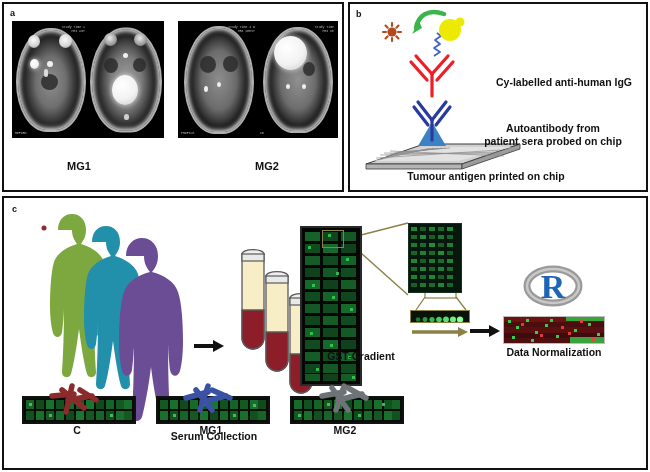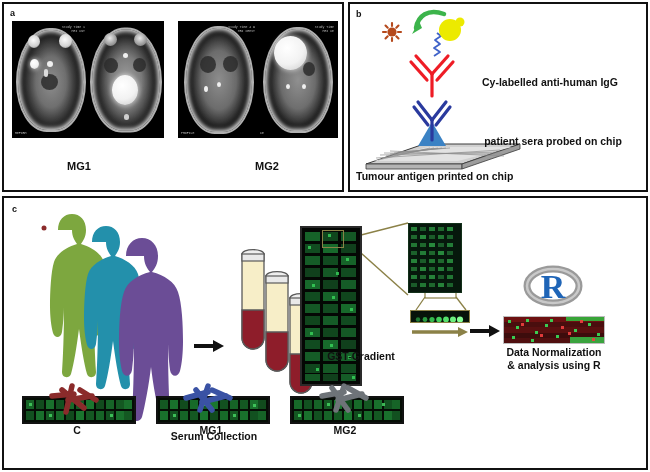--- a/index.html
+++ b/index.html
@@ -27,21 +27,21 @@
              border:2px solid #cfcfcf;box-sizing:border-box;opacity:.85;}
   .lesion{position:absolute;border-radius:50%;
           background:radial-gradient(circle at 40% 35%, #ffffff 0%, #f2f2f2 55%, #c9c9c9 100%);
           box-shadow:0 0 4px 1px rgba(255,255,255,.5);}
   .orbit{position:absolute;border-radius:50%;background:radial-gradient(circle at 45% 40%,#e9e9e9,#8d8d8d 70%,#4a4a4a 100%);}
   .ventricle{position:absolute;border-radius:50%;background:#2b2b2b;opacity:.85;}
   .speck{position:absolute;border-radius:50%;background:#f0f0f0;}
   .dicom{position:absolute;color:#d9d9d9;font-size:3.2px;line-height:4px;
          font-family:"Liberation Mono","DejaVu Sans Mono",monospace;white-space:pre;opacity:.85;}
   .mri-caption{position:absolute;font-size:11px;font-weight:bold;color:#111;text-align:center;}
-  .label-b{position:absolute;font-size:10.5px;font-weight:bold;color:#111;line-height:13px;}
+  .label-b{position:absolute;font-size:10.5px;font-weight:bold;color:#111;line-height:13px;text-align:center;}
 
   
   .c-label{position:absolute;font-size:10.5px;font-weight:bold;color:#111;text-align:center;line-height:13px;}
   .array-big{position:absolute;background:#050805;border:2px solid #2a2a2a;overflow:hidden;}
   .array-zoom{position:absolute;background:#061006;overflow:hidden;border:1px solid #13301a;}
   .strip{position:absolute;background:#050b05;border:2px solid #111;overflow:hidden;}
   .gradient-strip{position:absolute;background:#07120a;border:1px solid #8b8147;overflow:hidden;}
   .heat-strip{position:absolute;background:#0a0a0a;overflow:hidden;border:1px solid #bdbdbd;}
   .callout-box{position:absolute;border:1.5px solid #8b8147;box-sizing:border-box;}
   svg.overlay{position:absolute;left:0;top:0;overflow:visible;pointer-events:none;}
@@ -173,20 +173,21 @@
             <line x1="48" y1="28" x2="51" y2="28"></line>
           <line x1="35.5" y1="21.5" x2="37.7" y2="23.7"></line>
             <line x1="46.3" y1="32.3" x2="48.5" y2="34.5"></line>
           <line x1="48.5" y1="21.5" x2="46.3" y2="23.7"></line>
             <line x1="37.7" y1="32.3" x2="35.5" y2="34.5"></line>
         </g>
       </g>
     </svg>
 
     <div class="label-b" style="left:132px;top:72px;width:164px;">Cy-labelled anti-human IgG</div>
+    <div class="label-b" style="left:110px;top:118px;width:186px;text-align:center;">Autoantibody from</div>
     <div class="label-b" style="left:6px;top:166px;width:260px;">Tumour antigen printed on chip</div>
     <div class="label-b" style="left:110px;top:131px;width:186px;text-align:center;">patient sera probed on chip</div>
   </div>
 
   <div class="panel" id="panel-c">
     <span class="panel-letter" style="left:8px;top:6px;">c</span>
 
     <svg class="overlay" width="646" height="274" viewBox="0 0 646 274">
       <g>
 
@@ -419,21 +420,20 @@
             <rect x="36" y="17" width="3" height="3"></rect>
             <rect x="57" y="9" width="3" height="3"></rect>
           <rect x="76" y="3" width="3" height="3"></rect>
             <rect x="88" y="21" width="3" height="3"></rect>
             <rect x="64" y="15" width="3" height="3"></rect>
         </g>
       </svg>
     </div>
 
     <div class="c-label" style="left:482px;top:148px;width:136px;">Data Normalization</div>
-    <div class="c-label" style="left:482px;top:161px;width:136px;">&amp; analysis using R</div>
 
     <div class="strip" style="left:18px;top:198px;width:110px;height:24px;">
       <svg width="110" height="24" viewBox="0 0 110 24">
         <rect width="110" height="24" fill="#050d05"></rect>
         <g fill="#1e8a36">
           <rect x="2" y="2" width="8" height="9" opacity=".7"></rect>
             <rect x="12" y="2" width="8" height="9" opacity=".5"></rect>
             <rect x="22" y="2" width="8" height="9" opacity=".8"></rect>
             <rect x="32" y="2" width="8" height="9" opacity=".55"></rect>
             <rect x="42" y="2" width="8" height="9" opacity=".75"></rect>

